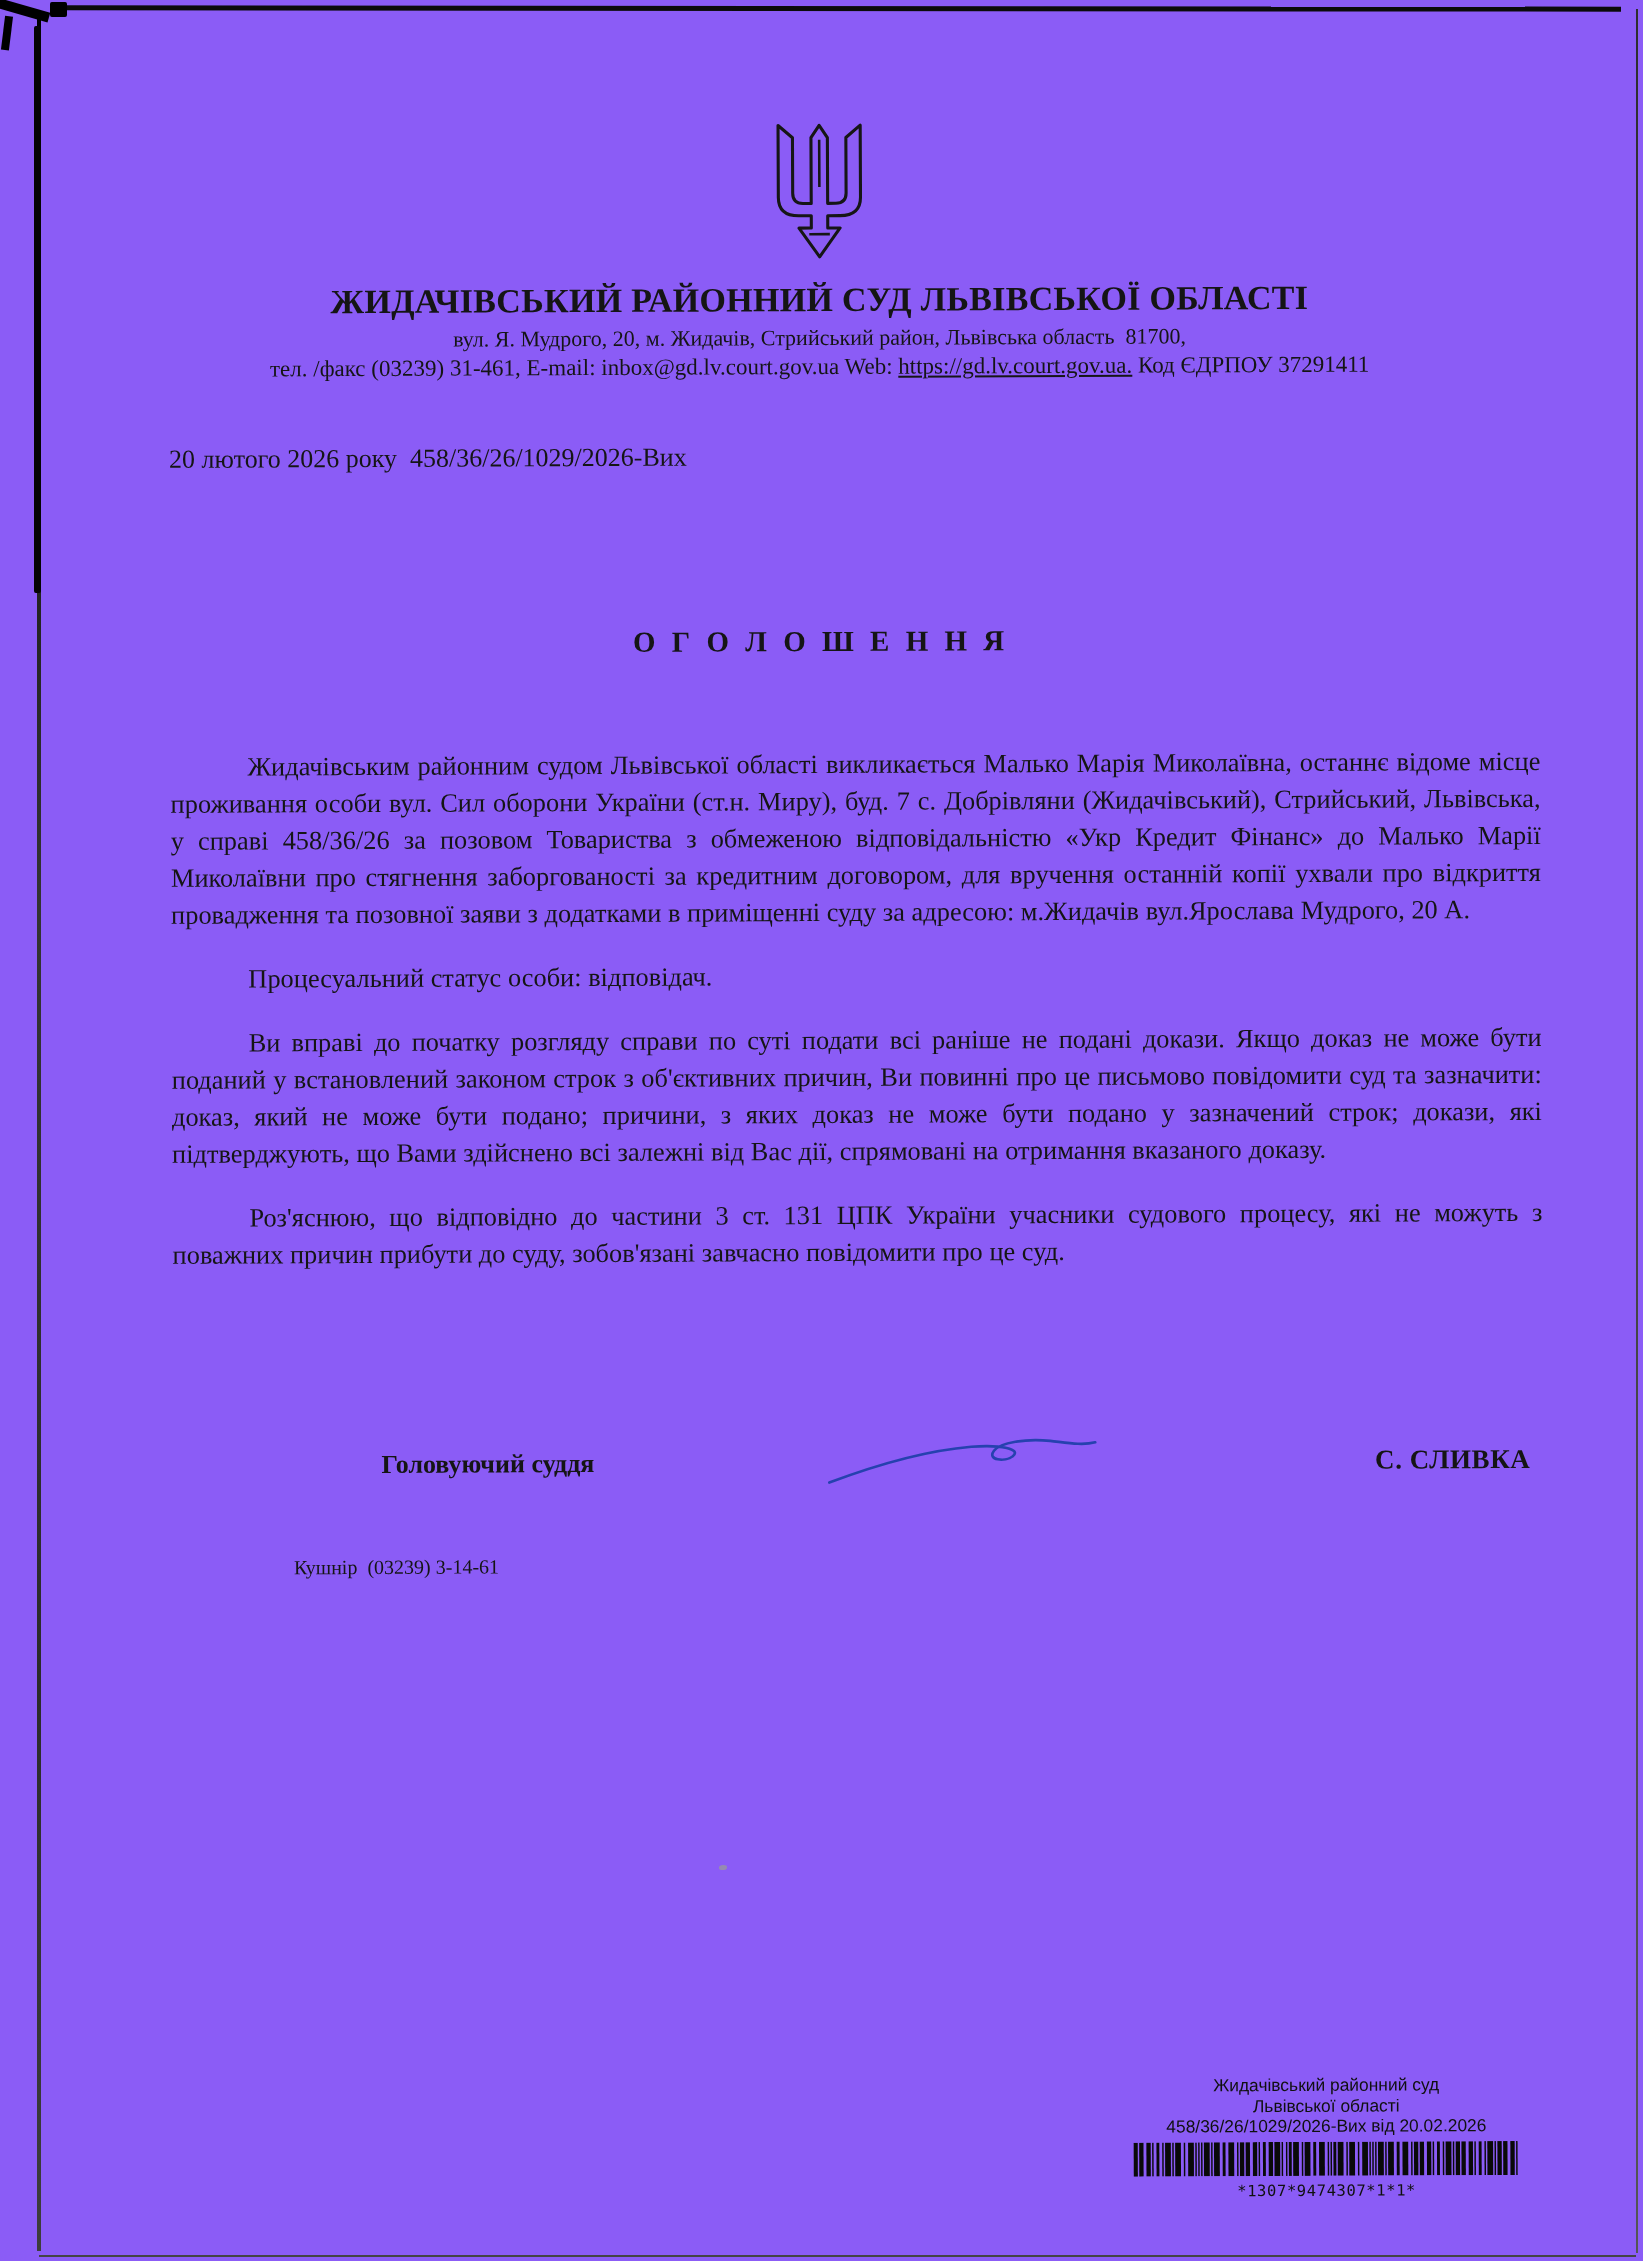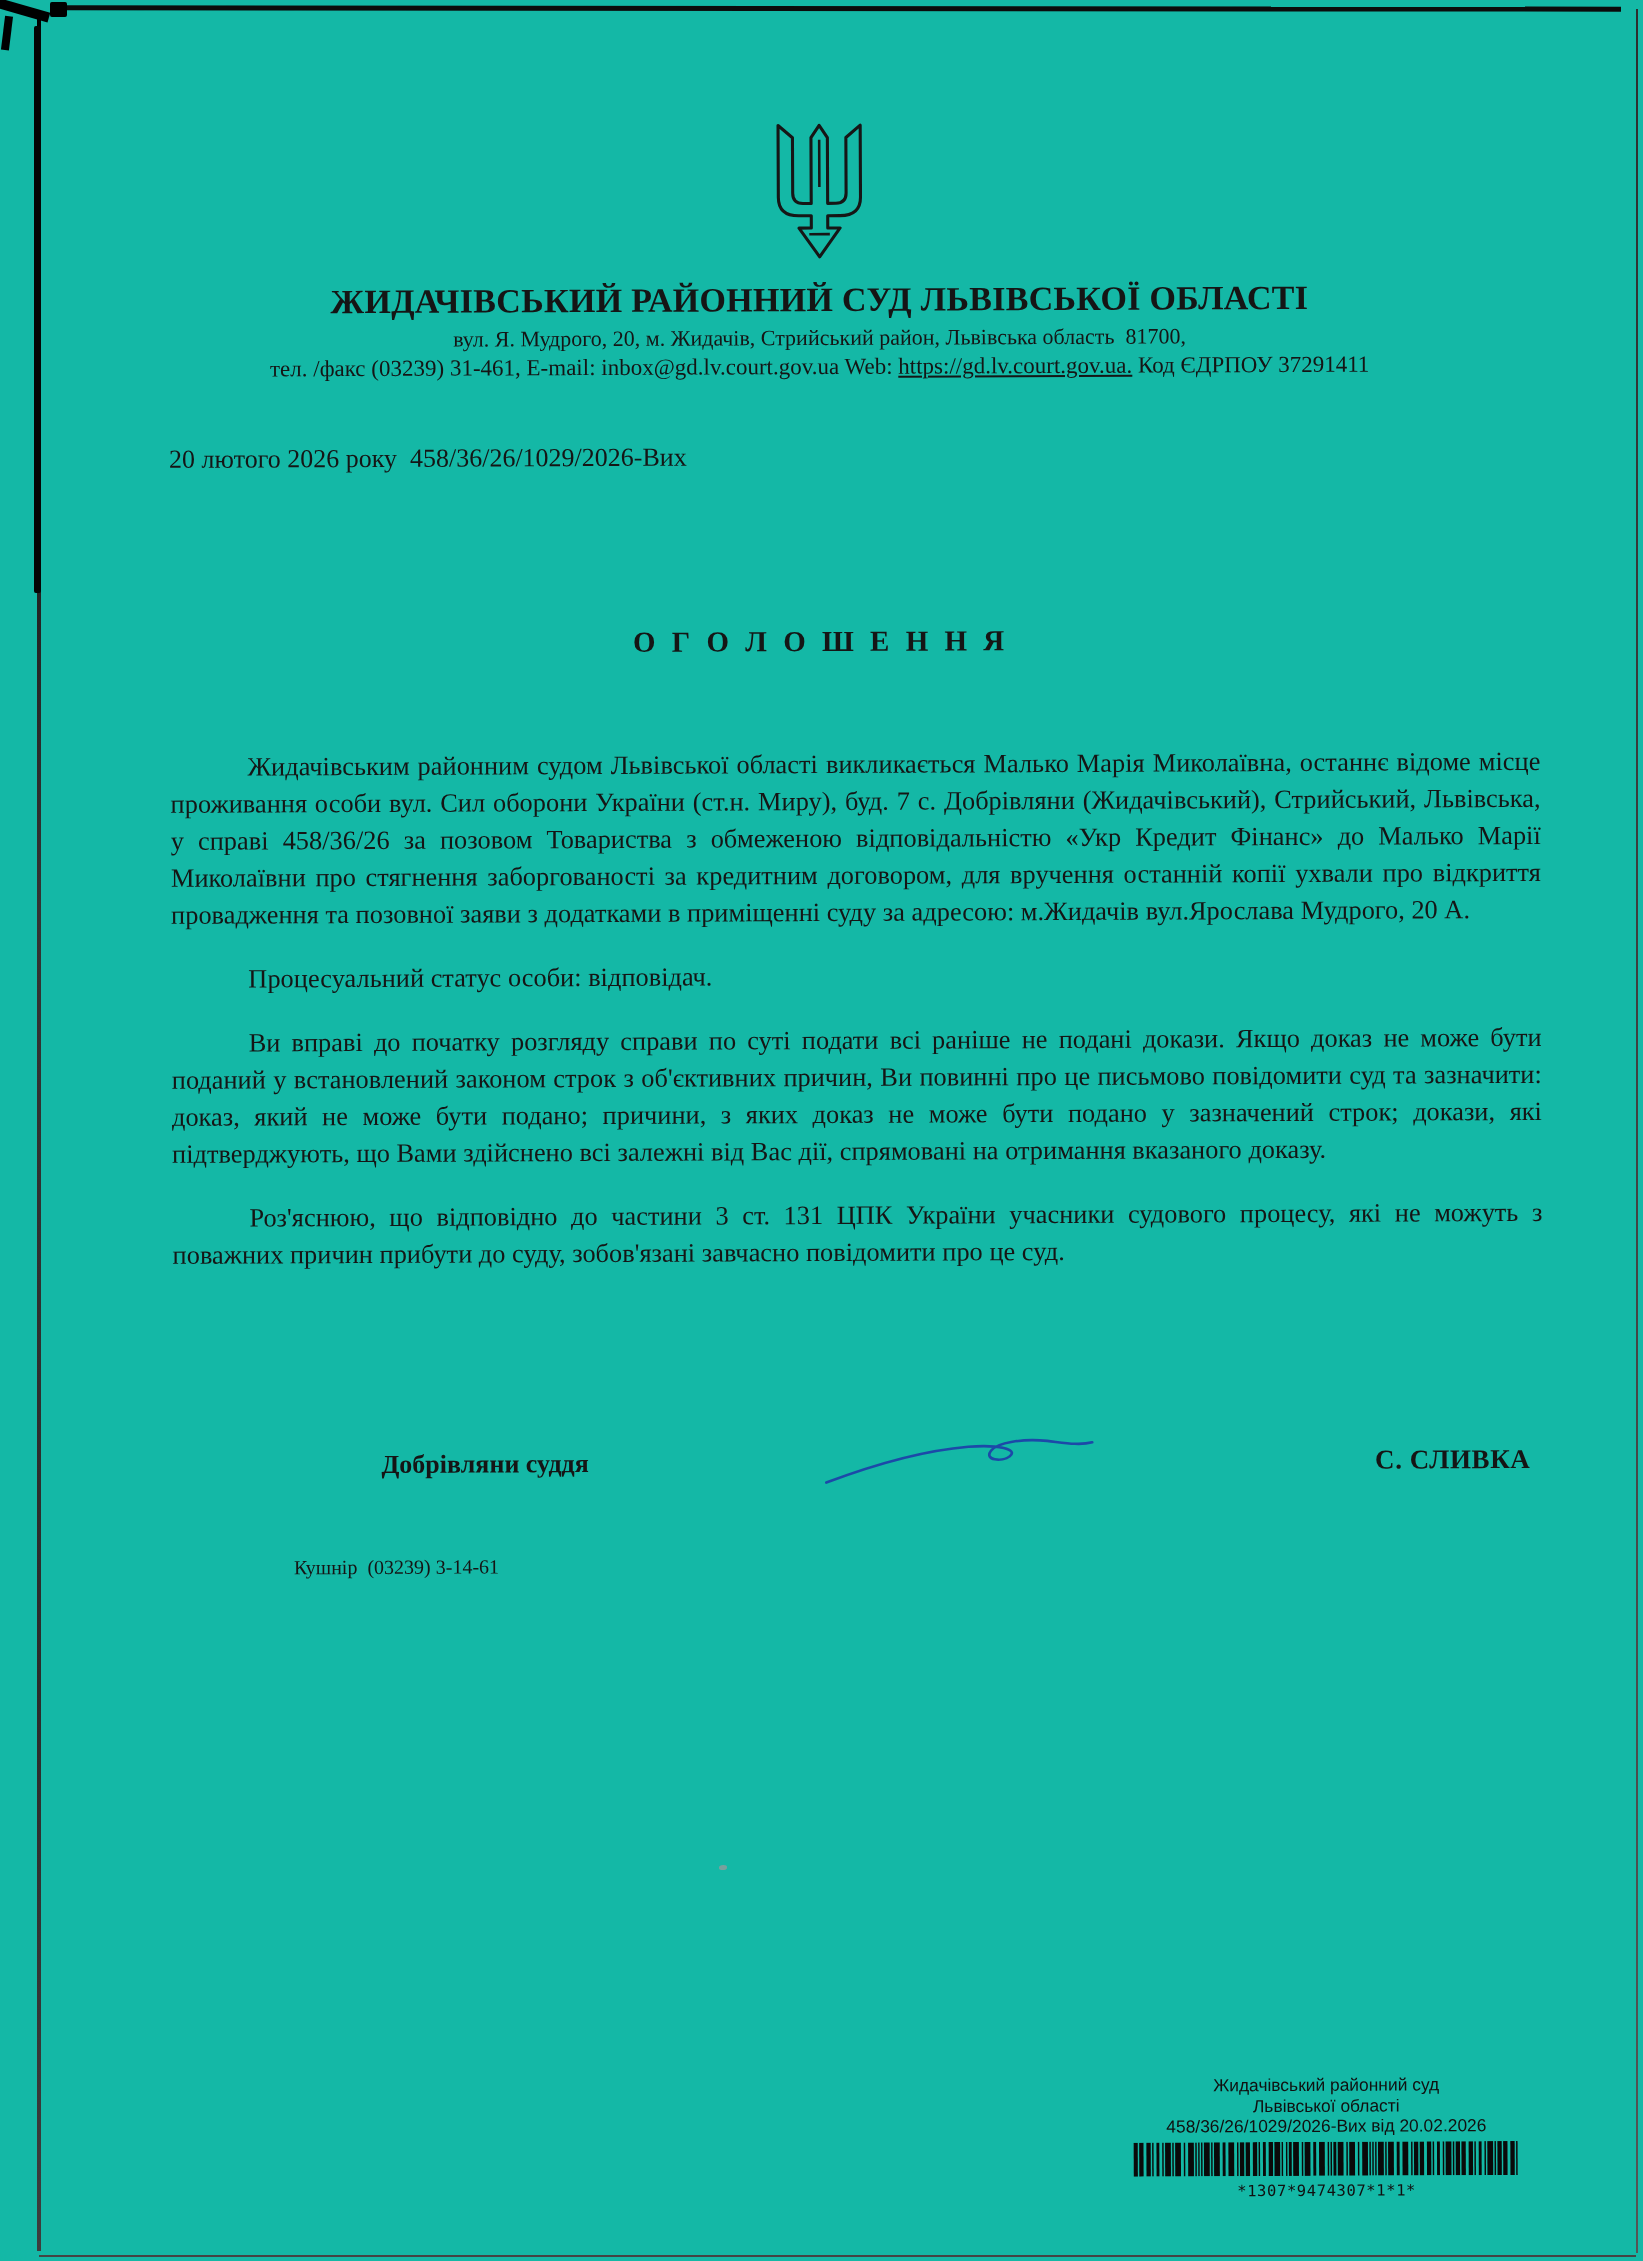--- a/index.html
+++ b/index.html
@@ -1,19 +1,19 @@
 <!DOCTYPE html>
 <html style="font-size:10.3px"><head>
 <meta charset="utf-8">
 <style>
   html,body{margin:0;padding:0;background:#7a7a7a;}
   .page{
     position:relative;
     width:1644px;height:2261px;
-    background:#14b8a6;
+    background:#8b5cf6;
     font-family:"Liberation Serif", serif;
     color:#151515;
     overflow:hidden;
   }
   .content{position:absolute;inset:0;transform:rotate(-0.25deg);transform-origin:50% 40%;}
   .pre{white-space:pre-wrap;}
 
   
   .header{text-align:center;padding-top:113px;}
   .emblem svg{width:111px;height:152px;display:inline-block;}
@@ -85,21 +85,21 @@
     <div class="doc-title">О Г О Л О Ш Е Н Н Я</div>
 
     <div class="body">
       <p>Жидачівським районним судом Львівської області викликається Малько Марія Миколаївна, останнє відоме місце проживання особи вул. Сил оборони України (ст.н. Миру), буд. 7 с. Добрівляни (Жидачівський), Стрийський, Львівська, у справі 458/36/26 за позовом Товариства з обмеженою відповідальністю «Укр Кредит Фінанс» до Малько Марії Миколаївни про стягнення заборгованості за кредитним договором, для вручення останній копії ухвали про відкриття провадження та позовної заяви з додатками в приміщенні суду за адресою: м.Жидачів вул.Ярослава Мудрого, 20 А.</p>
       <p>Процесуальний статус особи: відповідач.</p>
       <p>Ви вправі до початку розгляду справи по суті подати всі раніше не подані докази. Якщо доказ не може бути поданий у встановлений законом строк з об'єктивних причин, Ви повинні про це письмово повідомити суд та зазначити: доказ, який не може бути подано; причини, з яких доказ не може бути подано у зазначений строк; докази, які підтверджують, що Вами здійснено всі залежні від Вас дії, спрямовані на отримання  вказаного доказу.</p>
       <p>Роз'яснюю, що відповідно до частини 3 ст. 131 ЦПК України учасники судового процесу, які не можуть з поважних причин прибути до суду, зобов'язані завчасно повідомити про це суд.</p>
     </div>
 
     <div class="sig-row">
-      <div class="sig-role">Добрівляни суддя</div>
+      <div class="sig-role">Головуючий суддя</div>
       <div class="sig-stroke">
         <svg viewBox="0 0 420 90" aria-hidden="true">
           <path d="M6 64 C 70 44, 150 24, 224 22 C 270 21, 300 30, 286 40 C 274 48, 246 44, 258 30 C 268 18, 308 14, 344 20 C 368 24, 392 30, 412 26" fill="none" stroke="#1d3fa8" stroke-width="4" stroke-linecap="round" opacity="0.92"></path>
         </svg>
       </div>
       <div class="sig-name">С. СЛИВКА</div>
     </div>
 
     <div class="clerk pre">Кушнір  (03239) 3-14-61</div>
 

